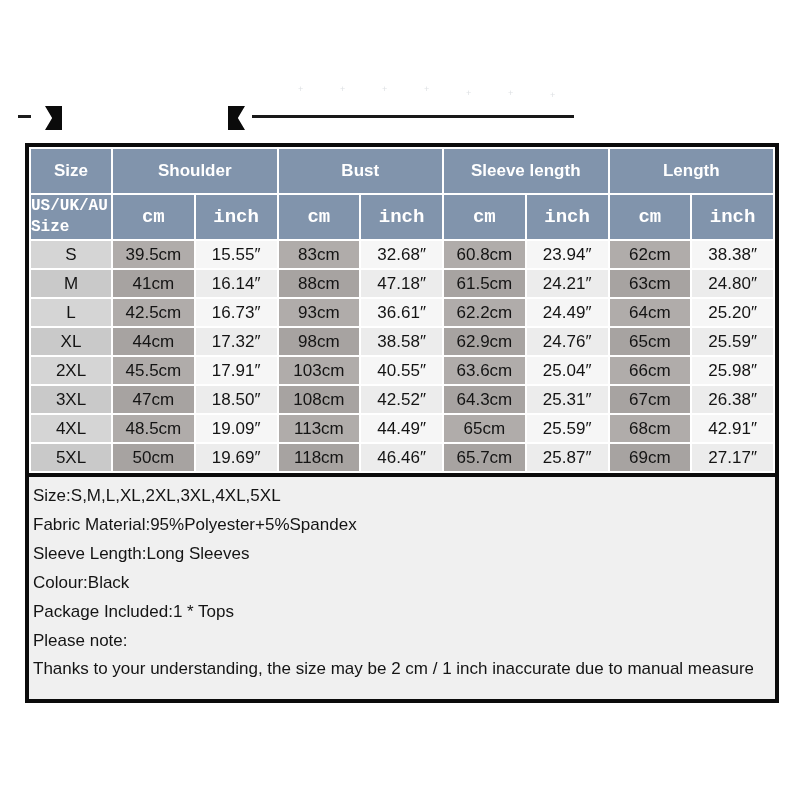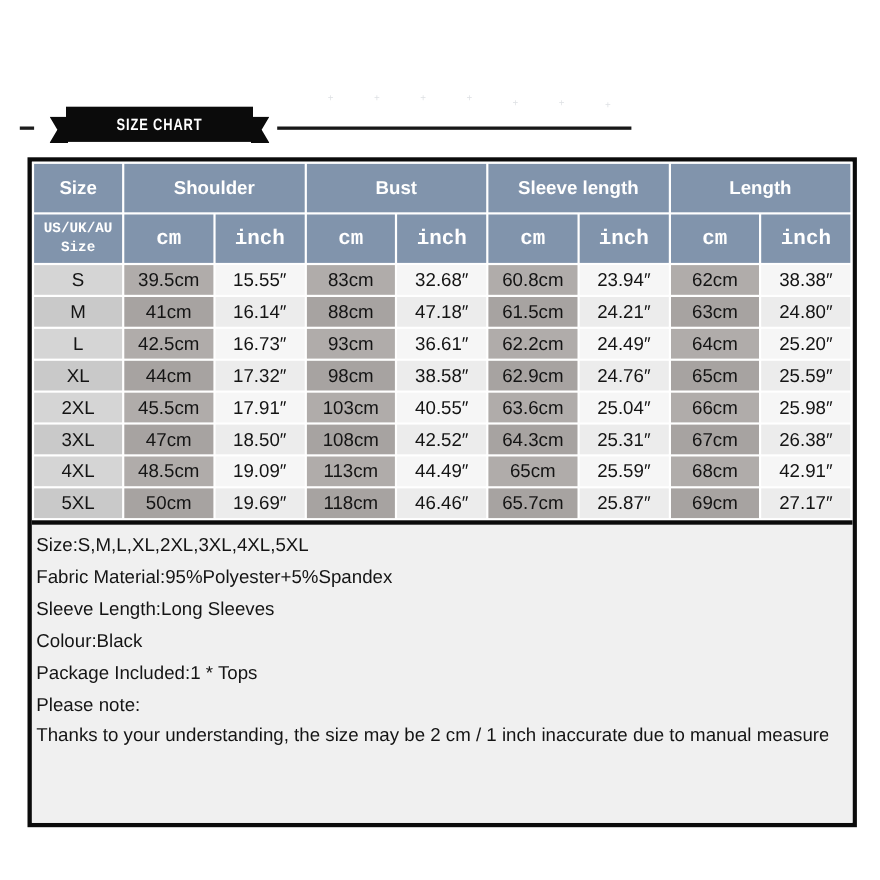--- a/index.html
+++ b/index.html
@@ -13,55 +13,52 @@
   .tail.l{left:45px;clip-path:polygon(0 0,100% 0,100% 100%,0 100%,42% 50%)}
   .tail.r{left:228px;clip-path:polygon(0 0,100% 0,58% 50%,100% 100%,0 100%)}
   .ribbon-body{position:absolute;left:60px;top:97px;width:170px;height:32px;background:#0b0b0b;display:flex;align-items:center;justify-content:center}
   .ribbon-title{color:#fff;font-weight:bold;font-size:15px;letter-spacing:1px;transform:scaleX(.78);white-space:nowrap}
   .rule{position:absolute;left:252px;top:115px;width:322px;height:3px;background:#181818}
   .wm span{position:absolute;color:#7c8794;opacity:.25;font-size:9px}
 
   
   .box{position:absolute;left:25px;top:143px;width:754px;border:4px solid #0b0b0b;background:#fff}
   .tbl{display:grid;grid-template-columns:80px repeat(8,1fr);gap:2px;padding:2px 2px 2px 2px;background:#fff}
-  .gh,.sh{background:#8194ac;color:#fff;display:flex;align-items:center;justify-content:center;text-align:center}
+  .gh,.sh{background:#8194ac;color:#fff;display:flex;align-items:center;justify-content:center;text-align:left}
   .gh{height:44px;font-weight:bold;font-size:17px}
   .sp2{grid-column:span 2}
   .sh{height:44px;font-family:"Liberation Mono","DejaVu Sans Mono",monospace;font-weight:bold;font-size:19px}
-  .sh.szh{font-size:13px;line-height:1.3}
+  .sh.szh{font-size:16px;line-height:1.3}
   .c{height:27px;display:flex;align-items:center;justify-content:center;font-size:17px;color:#141414}
   .cA.od{background:#d5d5d5}.cA.ev{background:#c9c9c9}
   .cB.od{background:#b0acaa}.cB.ev{background:#a7a3a1}
   .cC.od{background:#f6f6f6}.cC.ev{background:#ececec}
 
   
-  .details{border-top:4px solid #0b0b0b;background:#f0f0f0;height:275px;padding:5px 22px 0 4px;font-size:17px;color:#141414}
+  .details{border-top:4px solid #0b0b0b;background:#f0f0f0;height:226px;padding:5px 22px 0 4px;font-size:17px;color:#141414}
   .details .line{line-height:28.9px;white-space:nowrap;overflow:hidden}
 </style>
 </head>
 <body>
 
 <div class="page">
 
   <div class="wm">
     <span style="left:298px;top:84px">+</span>
     <span style="left:340px;top:84px">+</span>
     <span style="left:382px;top:84px">+</span>
     <span style="left:424px;top:84px">+</span>
     <span style="left:466px;top:88px">+</span>
     <span style="left:508px;top:88px">+</span>
     <span style="left:550px;top:90px">+</span>
   </div>
 
   <span class="dash"></span>
   <span class="tail l"></span>
   <span class="tail r"></span>
-  <div class="ribbon-body">
-    <span class="ribbon-title">SIZE CHART</span>
-  </div>
   <span class="rule"></span>
 
   <div class="box">
     <div class="tbl">
 
       <div style="display:contents">
         <div class="gh">Size</div>
         <div class="gh sp2">Shoulder</div>
         <div class="gh sp2">Bust</div>
         <div class="gh sp2">Sleeve length</div>

